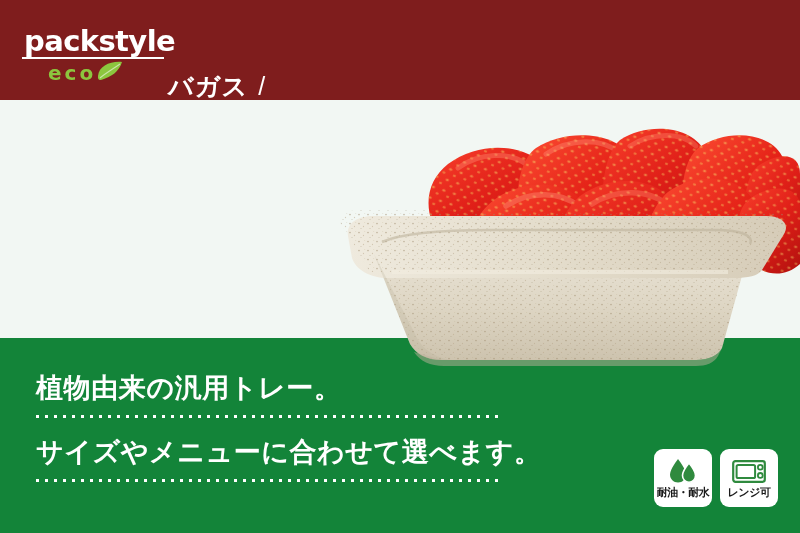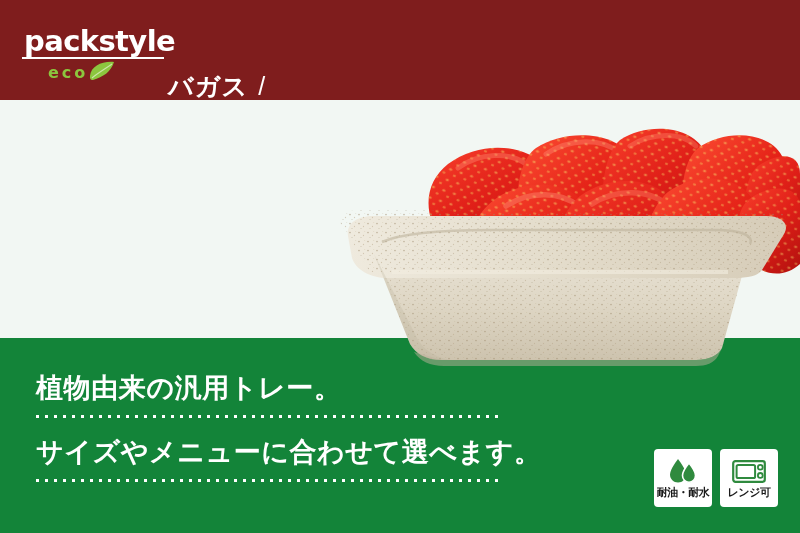--- a/index.html
+++ b/index.html
@@ -53,21 +53,21 @@
     margin-top: 1px;
   }
   .logo-eco-row {
     display: flex;
     align-items: center;
     margin-top: 2px;
     padding-left: 26px;
   }
   .logo-eco {
     font-family: "DejaVu Sans", "Liberation Sans", sans-serif;
-    font-size: 16px;
+    font-size: 20px;
     font-weight: 700;
     letter-spacing: 3px;
     color: #8cc63e;
     line-height: 1;
   }
   .leaf {
     display: block;
     margin-left: 1px;
   }
 
@@ -179,21 +179,21 @@
     right: 22px;
     bottom: 26px;
     display: flex;
     gap: 8px;
     z-index: 7;
   }
   .badge {
     width: 58px;
     height: 58px;
     background: #ffffff;
-    border-radius: 4px;
+    border-radius: 9px;
     display: flex;
     flex-direction: column;
     align-items: center;
     justify-content: center;
     padding-bottom: 1px;
     box-sizing: border-box;
   }
   .badge-icon {
     height: 28px;
     display: flex;

